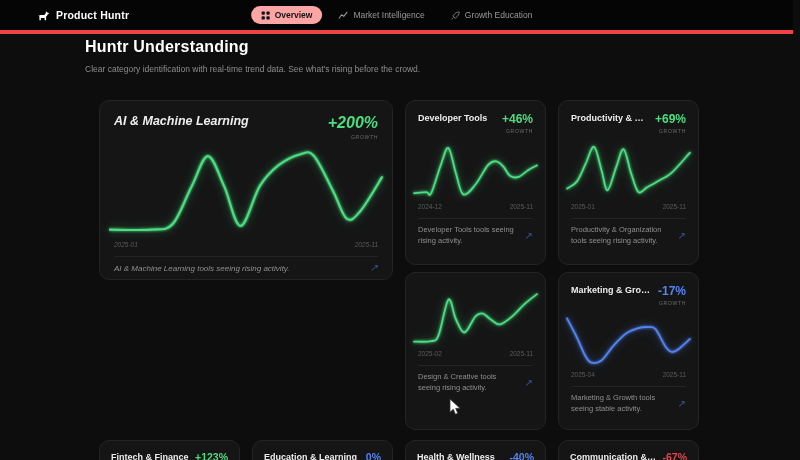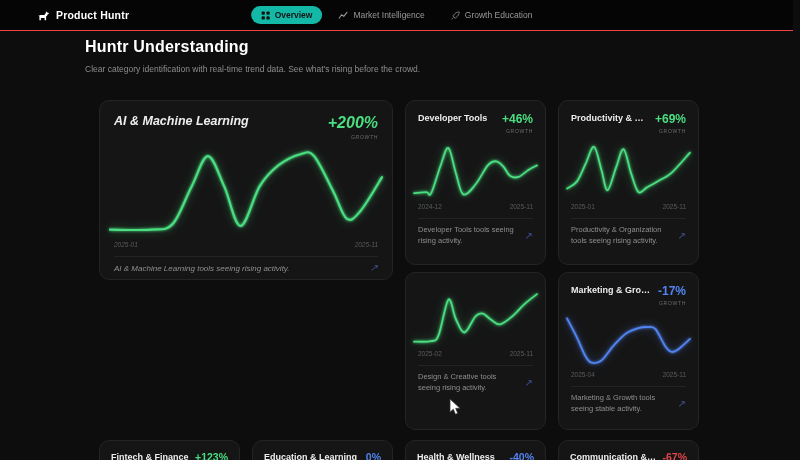--- a/index.html
+++ b/index.html
@@ -1,28 +1,28 @@
 <!DOCTYPE html>
 <html><head>
 <meta charset="utf-8">
 <style>
   html,body{margin:0;padding:0;background:#000;}
   .app{position:relative;width:800px;height:460px;background:#0d0d0d;overflow:hidden;
        font-family:"Liberation Sans",sans-serif;-webkit-font-smoothing:antialiased;}
   
   .topbar{position:absolute;top:0;left:0;right:7px;height:30px;background:#050505;
-          border-bottom:1px solid #ef4444;}
+          border-bottom:4px solid #ef4444;}
   .brand{position:absolute;left:37px;top:0;height:30px;display:flex;align-items:center;gap:6px;
          color:#fff;font-weight:bold;font-size:10.5px;letter-spacing:.2px;}
   .tabs{position:absolute;left:50%;top:0;height:30px;transform:translateX(-50%);
         display:flex;align-items:center;gap:6px;}
   .tab{display:flex;align-items:center;gap:5px;background:transparent;border:none;
        color:#999;font-size:8.5px;padding:4px 10px;border-radius:10px;cursor:pointer;
        font-family:"Liberation Sans",sans-serif;white-space:nowrap;}
-  .tab.active{background:#14b8a6;color:#141414;font-weight:bold;box-shadow:0 1px 2px rgba(0,0,0,.5);}
+  .tab.active{background:#fca5a5;color:#141414;font-weight:bold;box-shadow:0 1px 2px rgba(0,0,0,.5);}
   .tab svg{display:block;flex-shrink:0;}
   
   .page-title{position:absolute;left:85px;top:38px;margin:0;font-size:16px;color:#fff;
               font-weight:bold;letter-spacing:.2px;}
   .page-subtitle{position:absolute;left:85px;top:64px;margin:0;font-size:8.5px;color:#8d8d8d;}
   
   .card{position:absolute;background:#151515;border:1px solid #242424;border-radius:10px;
         box-sizing:border-box;display:flex;flex-direction:column;overflow:hidden;}
   .card.small{padding:12px 12px 10px;}
   .card.large{padding:13px 14px 11px;}

